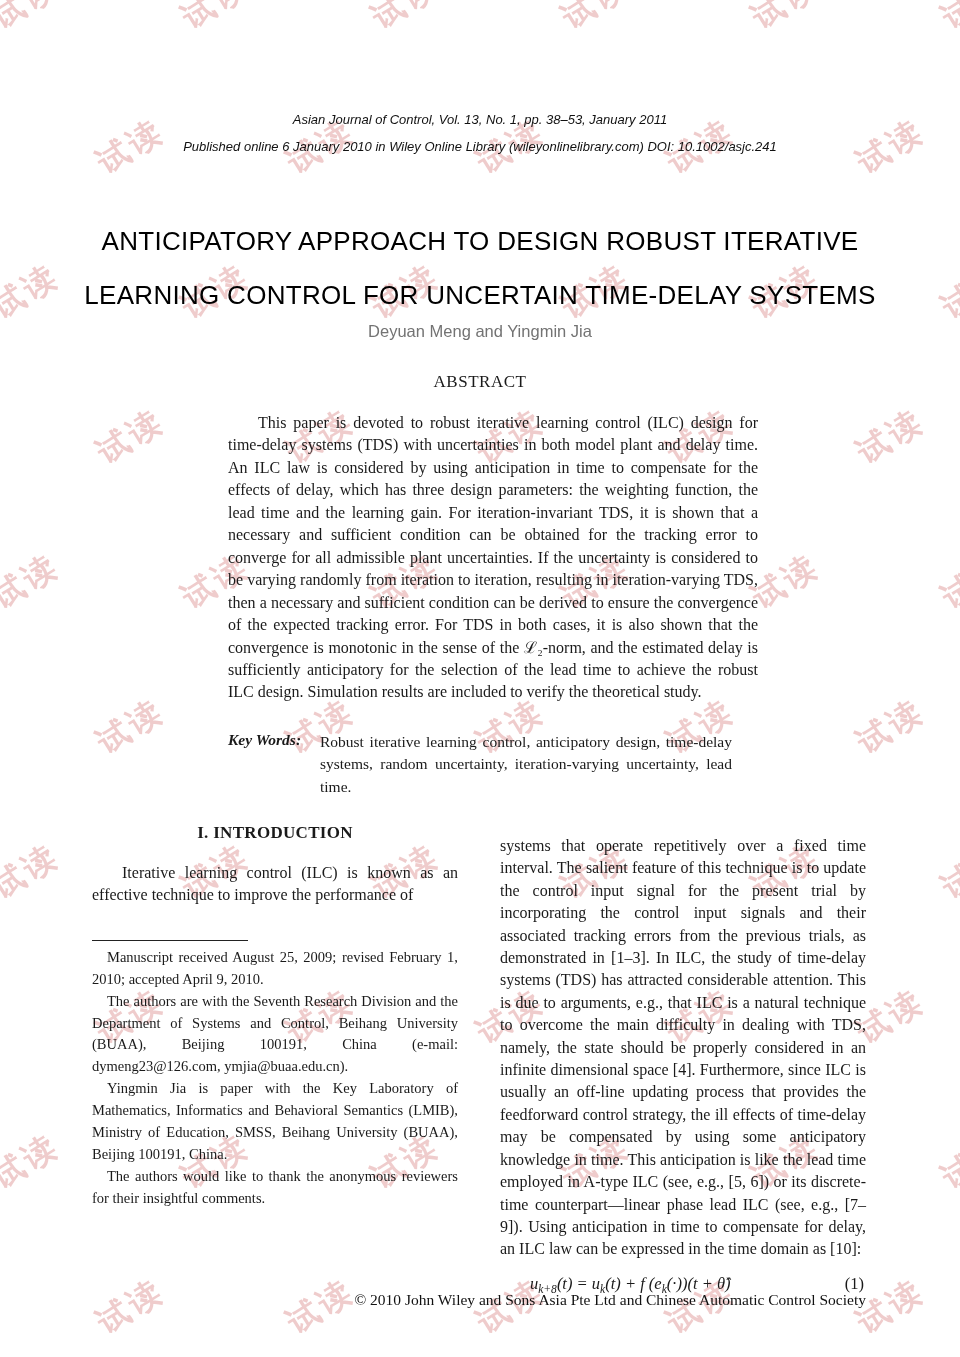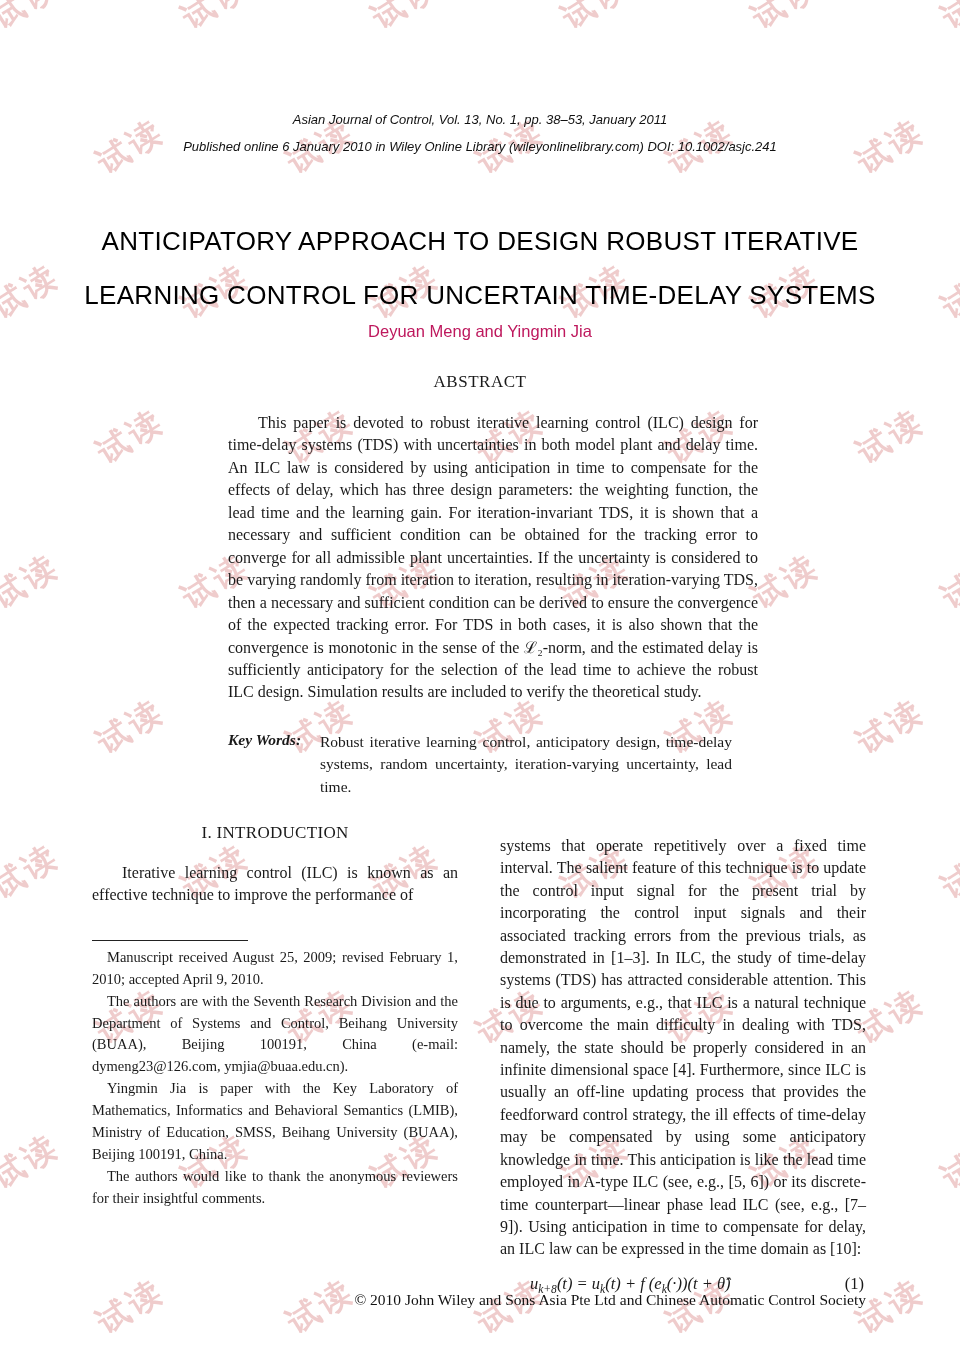--- a/index.html
+++ b/index.html
@@ -16,32 +16,32 @@
     font-family:"DejaVu Sans", sans-serif;
   }
   
   .content{position:absolute;left:0;top:0;width:804px;height:1357px;z-index:1;}
   .journal-header{position:absolute;top:106px;left:0;width:960px;text-align:center;
     font-family:"Liberation Sans", sans-serif;font-style:italic;font-size:13px;line-height:27px;color:#111;}
   .paper-title{position:absolute;top:214px;left:0;width:960px;text-align:center;
     font-family:"Liberation Sans", sans-serif;font-size:26px;line-height:54px;font-weight:400;
     color:#000;letter-spacing:0.3px;margin:0;}
   .authors-line{position:absolute;top:322px;left:0;width:960px;text-align:center;
-    font-family:"Liberation Sans", sans-serif;font-size:16.5px;color:#be185d;}
+    font-family:"Liberation Sans", sans-serif;font-size:16.5px;color:#737373;}
   .abstract-heading{position:absolute;top:372px;left:0;width:960px;text-align:center;
     font-size:17px;font-weight:normal;letter-spacing:0.5px;margin:0;}
   .abstract-body{position:absolute;top:412px;left:228px;width:530px;
     font-size:16px;line-height:22.45px;text-align:justify;text-indent:30px;margin:0;}
   .keywords{position:absolute;top:731px;left:228px;width:504px;}
   .kw-label{position:absolute;left:0;top:0;font-weight:bold;font-style:italic;font-size:15.5px;}
   .kw-text{margin-left:92px;width:412px;font-size:15.5px;line-height:22.4px;text-align:justify;}
   .columns{position:absolute;top:820px;left:92px;width:774px;}
   .col-left{position:absolute;left:0;top:0;width:366px;}
   .col-right{position:absolute;left:408px;top:0;width:366px;margin-top:12px;}
-  .section-heading{text-align:center;font-size:17px;font-weight:normal;margin:3px 0 0 0;letter-spacing:0.3px;}
+  .section-heading{text-align:center;font-size:17px;font-weight:bold;margin:3px 0 0 0;letter-spacing:0.3px;}
   .body-para{font-size:16px;line-height:22.4px;text-align:justify;margin:0;}
   .col-left .body-para{margin-top:19px;text-indent:30px;}
   .col-right .body-para{margin-top:3px;}
   .footnote-rule{width:156px;border:none;border-top:1.2px solid #222;margin:33px 0 6px 0;}
   .fn-para{font-size:14.5px;line-height:21.9px;text-align:justify;text-indent:15px;margin:0;}
   .equation-block{position:relative;margin-top:13px;height:28px;font-size:16.5px;}
   .eq-body{position:absolute;left:30px;top:0;font-style:italic;}
   .eq-body sub{font-size:11.5px;font-style:italic;}
   .eq-number{position:absolute;right:2px;top:0;font-style:normal;}
   .page-footer{position:absolute;top:1291px;left:92px;width:774px;text-align:right;

